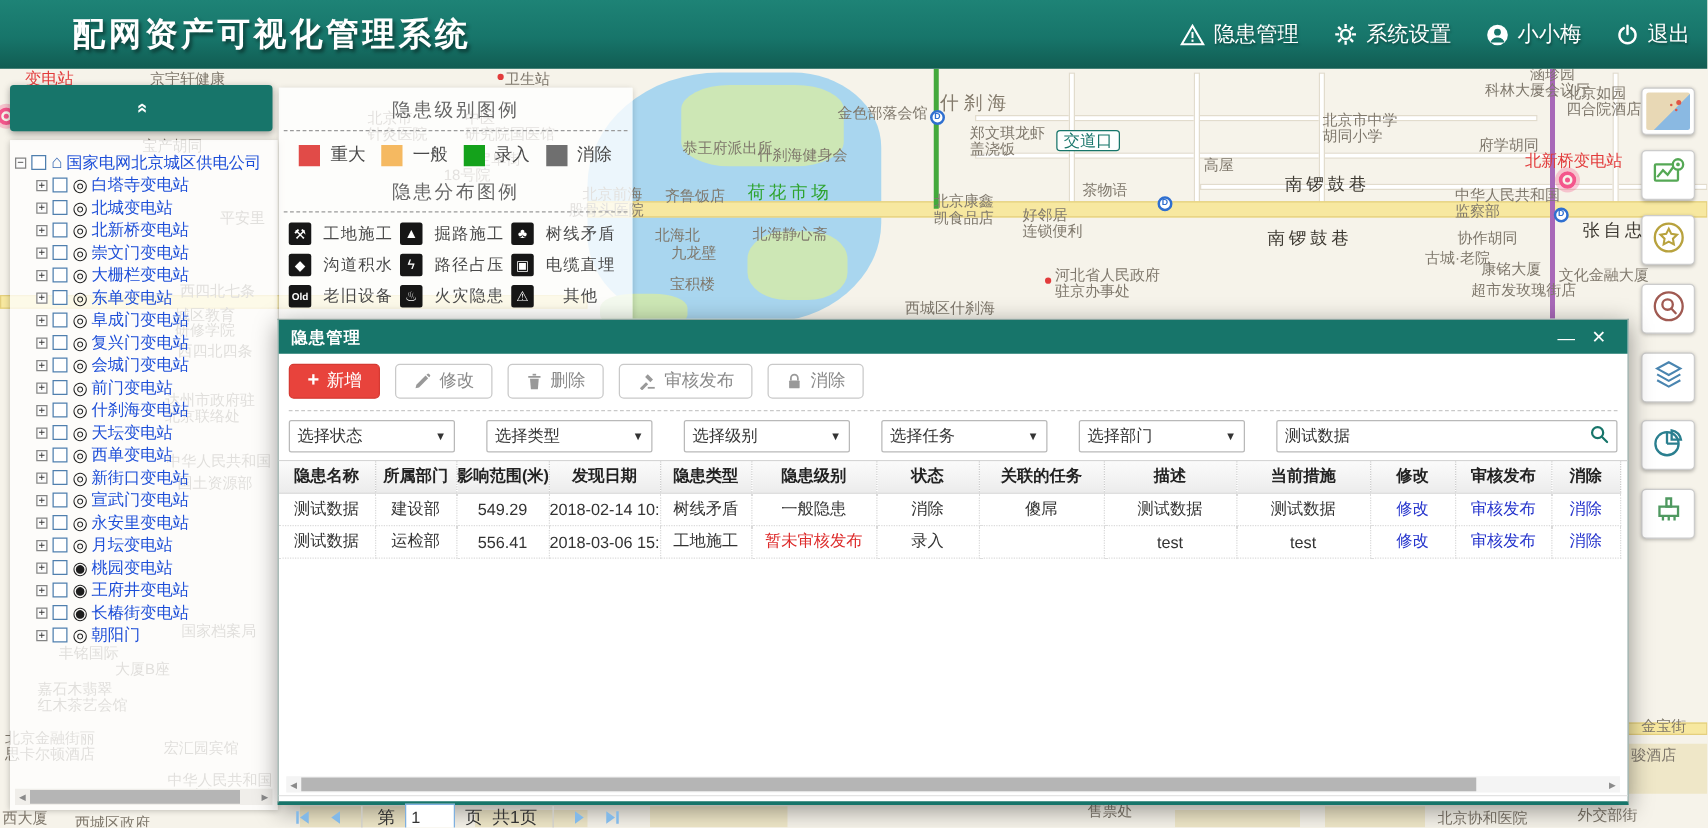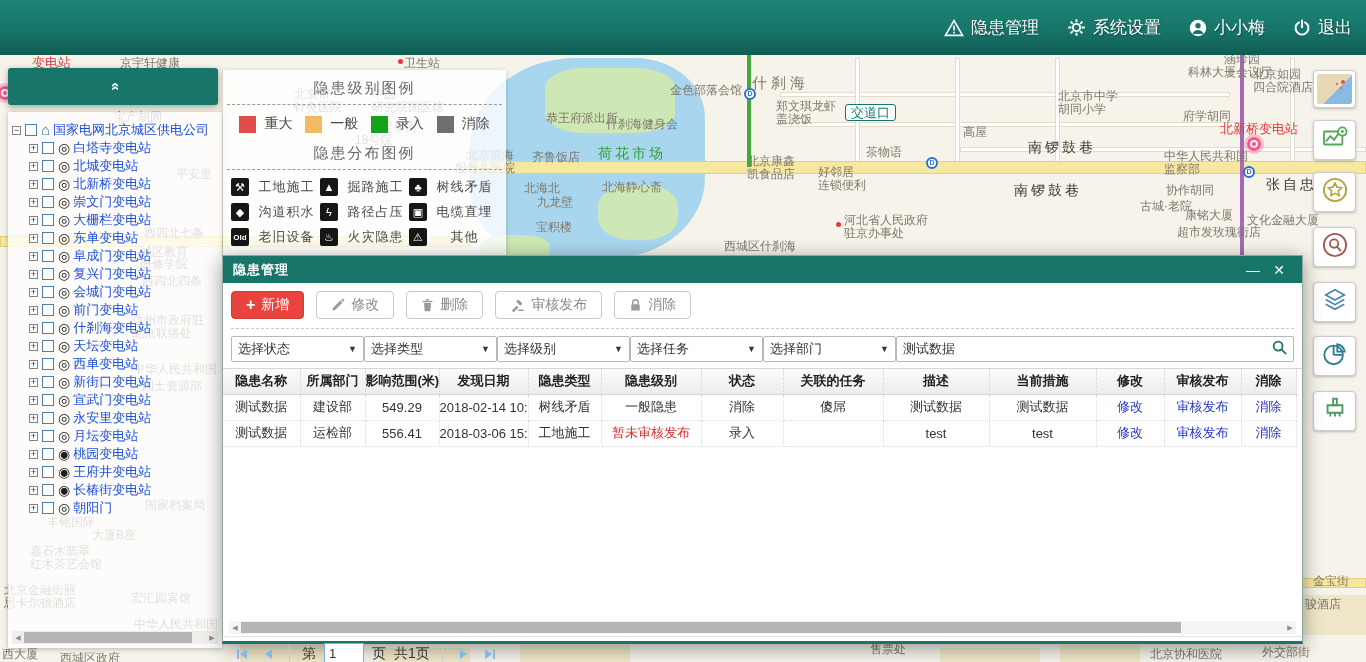--- a/index.html
+++ b/index.html
@@ -93,21 +93,21 @@
   .modal-title { color:#fff; font-size:13px; font-weight:bold; letter-spacing:1px; flex:1; }
   .win-btn { color:#fff; font-size:14px; width:26px; text-align:center; cursor:pointer; }
   .modal-body { position:relative; height:356px; }
   .mtoolbar { display:flex; gap:12px; padding:8px 8px 9px; }
   .tb-btn { display:flex; align-items:center; gap:6px; height:28px; padding:0 14px; background:#fff;
     border:1px solid #c9c9c9; border-radius:4px; font-size:14px; color:#8a8a8a; cursor:pointer; }
   .tb-btn svg { display:block; }
   .tb-btn.primary { background:#e8433c; border-color:#d53a33; color:#fff; }
   .tb-plus { font-size:16px; font-weight:bold; line-height:14px; }
   .mtb-sep { border-top:1px dashed #c9c9c9; margin:0 8px; }
-  .filter-row { display:flex; gap:0; padding:7px 8px 6px; align-items:center; }
+  .filter-row { display:flex; gap:25px; padding:7px 8px 6px; align-items:center; }
   .f-select { width:133px; height:26px; border:1px solid #b9b9b9; border-radius:2px; background:#fff;
     display:flex; align-items:center; padding:0 6px; font-size:13px; color:#333; cursor:pointer; }
   .f-select .cap { flex:1; }
   .f-select .arr { font-size:9px; color:#333; }
   .f-search { flex:1; height:26px; border:1px solid #b9b9b9; border-radius:2px; background:#fff;
     display:flex; align-items:center; padding:0 6px; }
   .f-search input { flex:1; border:none; outline:none; font-size:13px; color:#333; }
   .grid-wrap { height:237px; overflow:hidden; border-top:1px solid #d5d5d5; }
   table.grid { width:1073px; border-collapse:collapse; table-layout:fixed; }
   .grid th { background:linear-gradient(180deg,#fbfbfb,#ececec); font-size:13px; color:#222; font-weight:bold;
@@ -222,34 +222,35 @@
       <div class="mlabel " style="left: 1313px; top: 520px;">金宝街</div>
       <div class="mlabel " style="left: 1305px; top: 543px;">骏酒店</div>
       <div class="mlabel " style="left: 466px; top: 94px;">北京前海</div>
       <div class="mlabel " style="left: 455px; top: 107px;">股骨头医院</div>
       <div class="mlabel " style="left: 294px; top: 33px;">北京市
 针灸医院</div>
       <div class="mlabel " style="left: 372px; top: 33px;">中医
 研究院国医馆</div>
       <div class="mlabel " style="left: 381px; top: 66px;">定阜街</div>
       <div class="mlabel " style="left: 355px; top: 79px;">18号院</div>
-      <div class="mlabel red" style="left: 32px; top: 1px;">变电站</div>
+      <div class="mlabel red" style="left: 20px; top: 1px;">变电站</div>
     </div>
   <div id="map-markers">
       <div class="marker-substation" style="left: 1247px; top: 82px;"></div>
       <div class="marker-substation" style="left: -2px; top: 31px;"></div>
       <div class="marker-metro" style="left: 744px; top: 33px;">D</div>
       <div class="marker-metro" style="left: 1243px; top: 111px;">D</div>
       <div class="marker-metro" style="left: 926px; top: 102px;">D</div>
       <div class="marker-dot" style="left: 836px; top: 167px;"></div>
       <div class="marker-dot" style="left: 398px; top: 4px;"></div>
     </div>
 </div>
 
 <header class="app-header">
+  <div class="app-title">配网资产可视化管理系统</div>
   <nav class="header-nav" id="header-nav">
       <div class="nav-item">
         <span class="nav-ic">
           <svg width="20" height="18" viewBox="0 0 24 22">
             <path d="M12 2L22.5 20H1.5Z" fill="none" stroke="#fff" stroke-width="2"></path>
             <rect x="11" y="8" width="2" height="6" fill="#fff"></rect>
             <rect x="11" y="15.5" width="2" height="2.2" fill="#fff"></rect>
           </svg>
         </span>
         <span>隐患管理</span>

